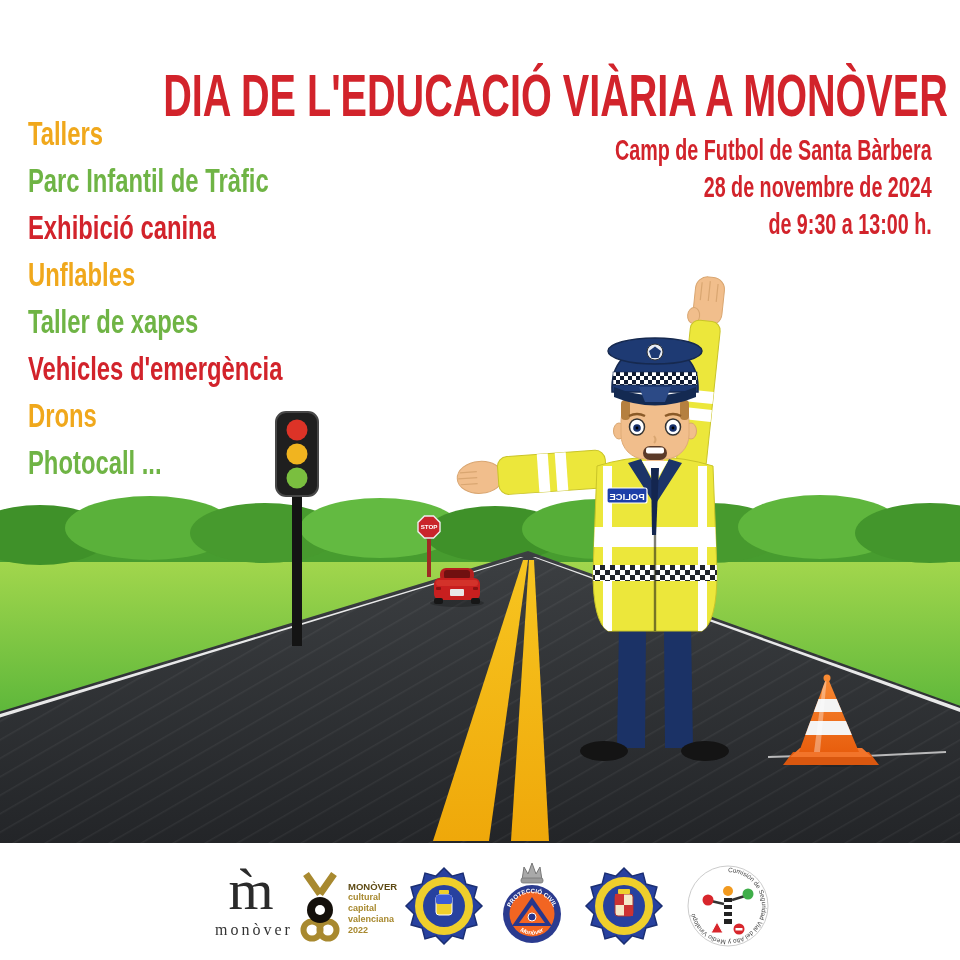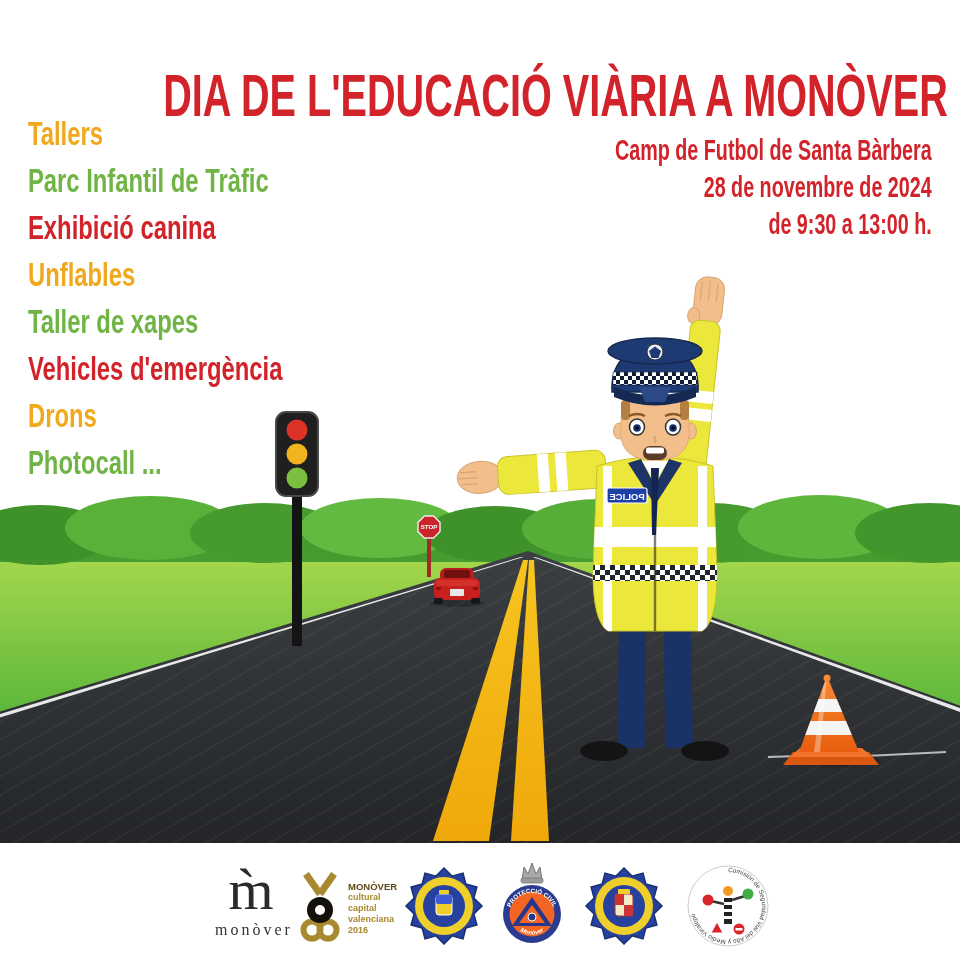--- a/index.html
+++ b/index.html
@@ -249,21 +249,21 @@
         <circle cx="14" cy="58" r="8.5" fill="none" stroke="#A8892F" stroke-width="6"></circle>
         <circle cx="30" cy="58" r="8.5" fill="none" stroke="#A8892F" stroke-width="6"></circle>
         <circle cx="22" cy="38" r="13" fill="#14100B"></circle>
         <circle cx="22" cy="38" r="5" fill="#fff"></circle>
       </svg>
       <div class="cc-text">
         <div class="cc-line1">MONÒVER</div>
         <div>cultural</div>
         <div>capital</div>
         <div>valenciana</div>
-        <div>2016</div>
+        <div>2022</div>
       </div>
     </div>
 
     <svg class="logo" style="left:404px;top:8px;" width="80" height="84" viewBox="-40 -42 80 84">
       <use href="#star12" fill="#27419F" stroke="#1B2F73" stroke-width="1.5"></use>
       <circle r="29" fill="#EFCF2C"></circle>
       <circle r="21" fill="#27419F"></circle>
       <path id="arcT3" d="M-24,2 A24,24 0 0 1 24,2" fill="none"></path>
       <path id="arcB3" d="M-20,8 A20,20 0 0 0 20,8" fill="none"></path>
       <text font-size="6" font-weight="700" fill="#EFCF2C"><textPath href="#arcT3" startOffset="50%" text-anchor="middle">POLICIA LOCAL</textPath></text>

